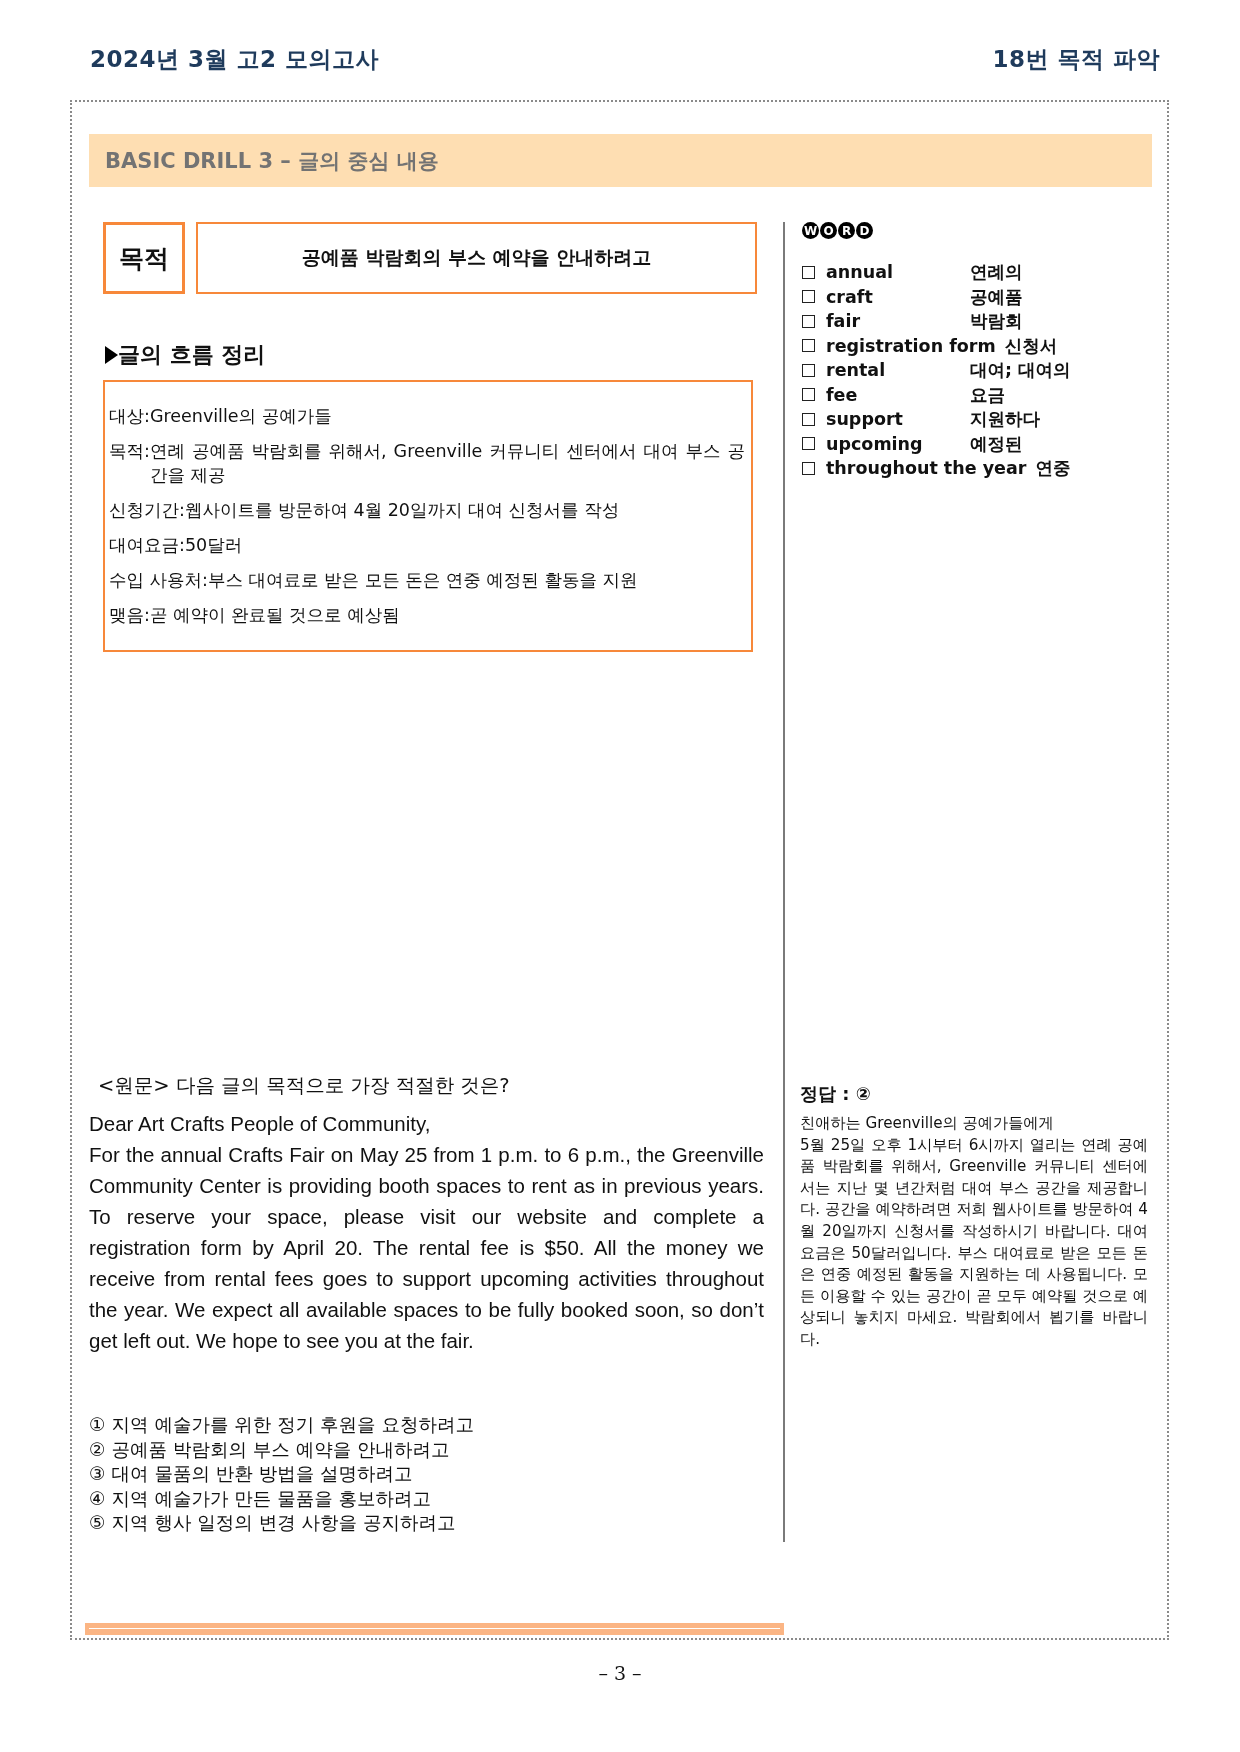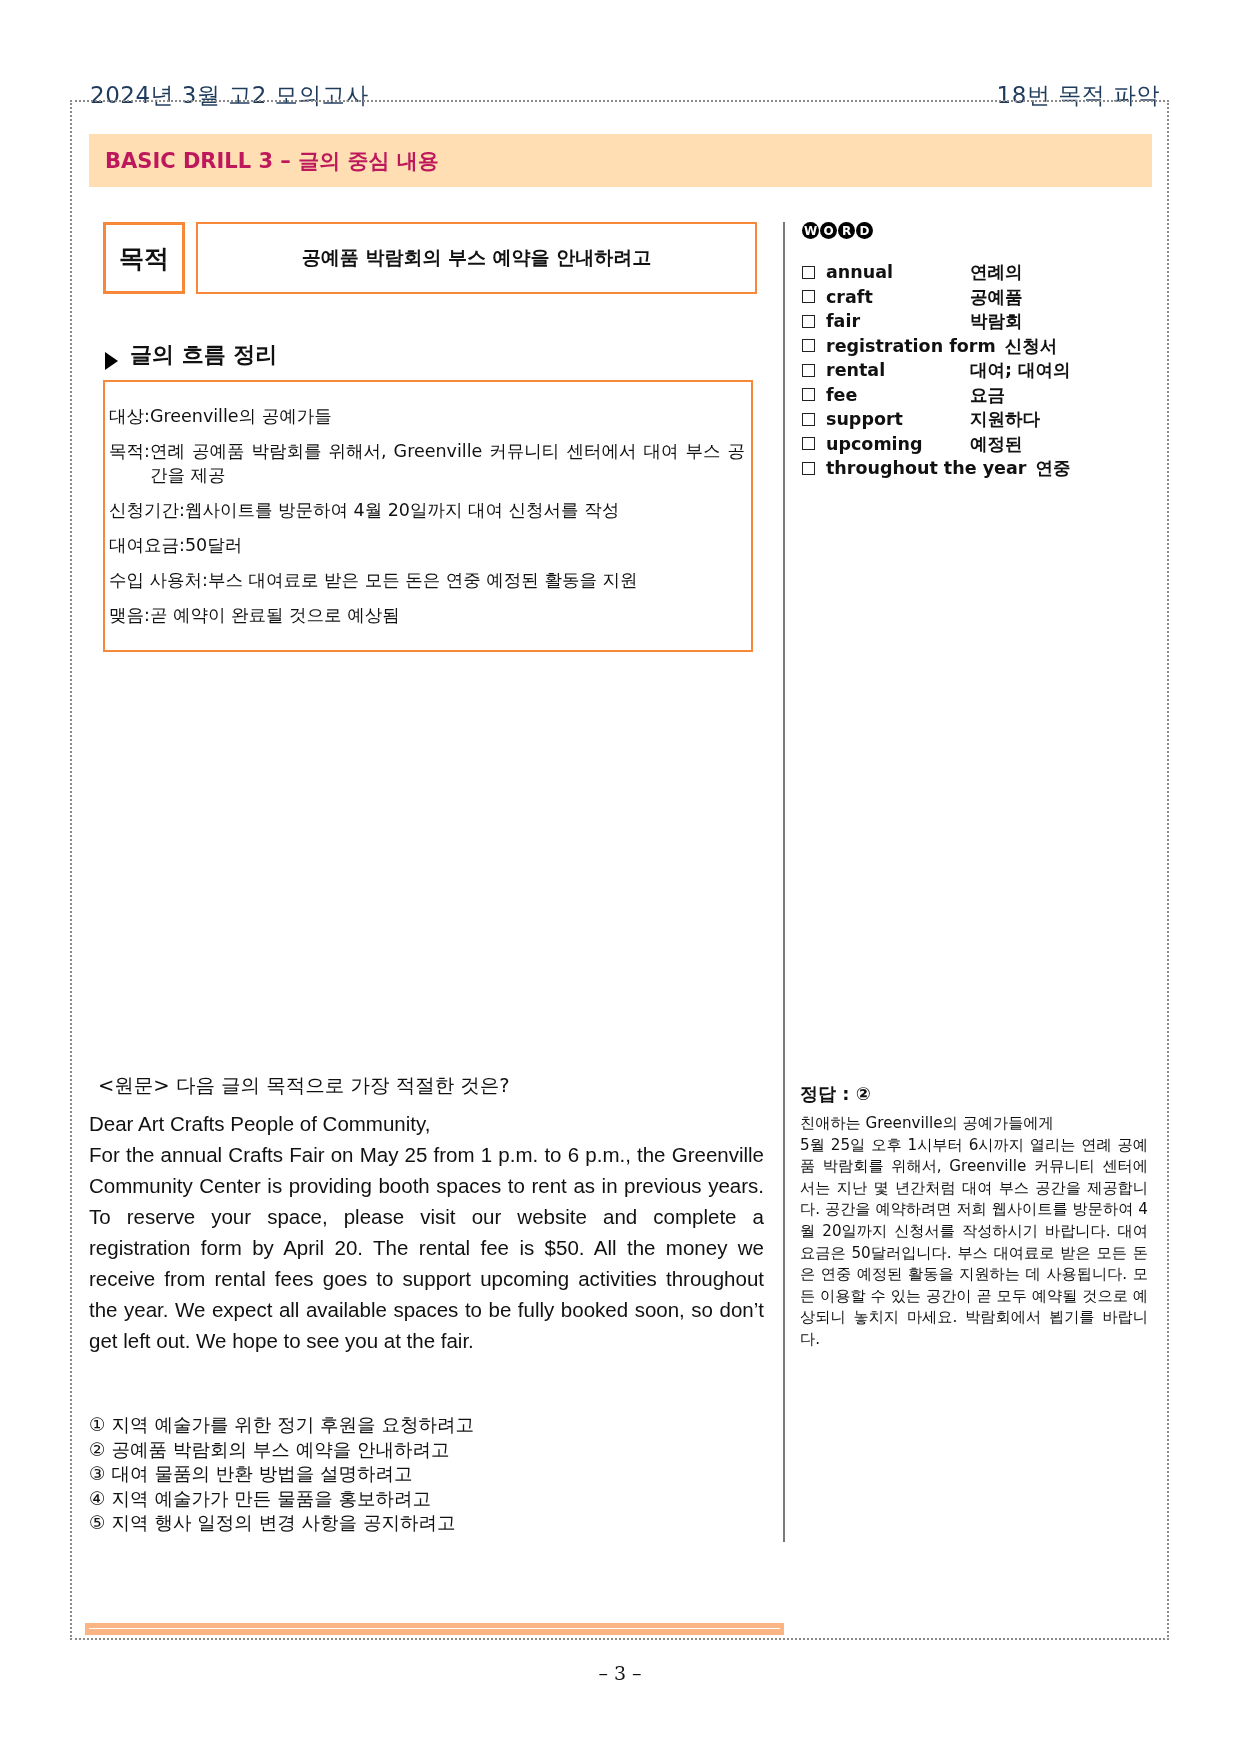--- a/index.html
+++ b/index.html
@@ -5,64 +5,63 @@
     html, body { margin: 0; padding: 0; background: #ffffff; }
     body {
       width: 1240px; height: 1752px; position: relative; overflow: hidden;
       font-family: "DejaVu Sans", "Liberation Sans", sans-serif;
       color: #111;
     }
     .abs { position: absolute; }
 
     
     .hdr {
-      top: 44px; font-size: 23px; font-weight: normal; color: #1f3b5c;
+      top: 44px; font-size: 23px; font-weight: bold; color: #1f3b5c;
       letter-spacing: 0.5px;
-      margin-top: 36px;
     }
     .hdr-left { left: 90px; }
     .hdr-right { right: 80px; }
 
     
     .frame {
       left: 70px; top: 100px; width: 1099px; height: 1540px;
       border-top: 2px dotted #8a8a8a;
       border-left: 2px dotted #8a8a8a;
       border-right: 2px dotted #8a8a8a;
       border-bottom: 2px dotted #8a8a8a;
       box-sizing: border-box;
     }
 
     
     .banner {
       left: 89px; top: 134px; width: 1063px; height: 53px;
       background: #fedeb2;
       display: flex; align-items: center;
       padding-left: 16px; box-sizing: border-box;
-      font-size: 21px; font-weight: bold; color: #be185d;
+      font-size: 21px; font-weight: bold; color: #737373;
     }
 
     
     .purpose-label {
       left: 103px; top: 222px; width: 82px; height: 72px;
       border: 3px solid #f7883a; box-sizing: border-box;
       display: flex; align-items: center; justify-content: center;
       font-size: 25px; font-weight: bold;
     }
     .purpose-value {
       left: 196px; top: 222px; width: 561px; height: 72px;
       border: 2px solid #f7883a; box-sizing: border-box;
       display: flex; align-items: center; justify-content: center;
       font-size: 19px; font-weight: bold;
     }
 
     
     .flow-heading {
       left: 105px; top: 340px; font-size: 22px; font-weight: bold;
-      display: flex; align-items: flex-end; gap: 12px;
+      display: flex; align-items: center; 
     }
     .tri {
       width: 0; height: 0;
       border-top: 9px solid transparent; border-bottom: 9px solid transparent;
       border-left: 13px solid #000;
     }
 
     
     .summary {
       left: 103px; top: 380px; width: 650px; height: 272px;

